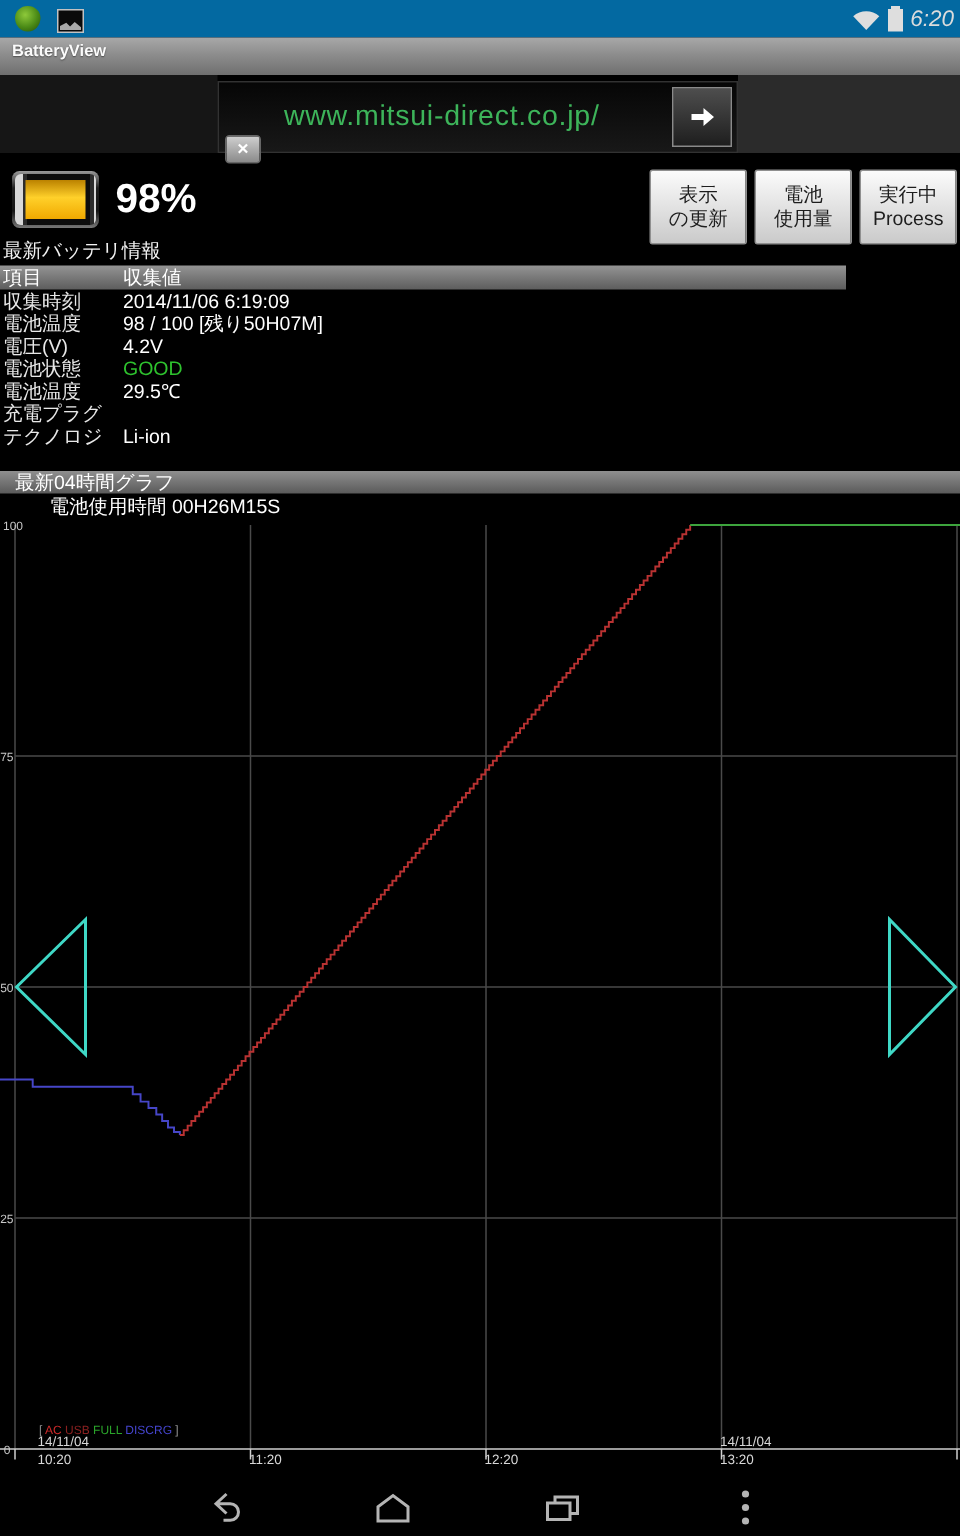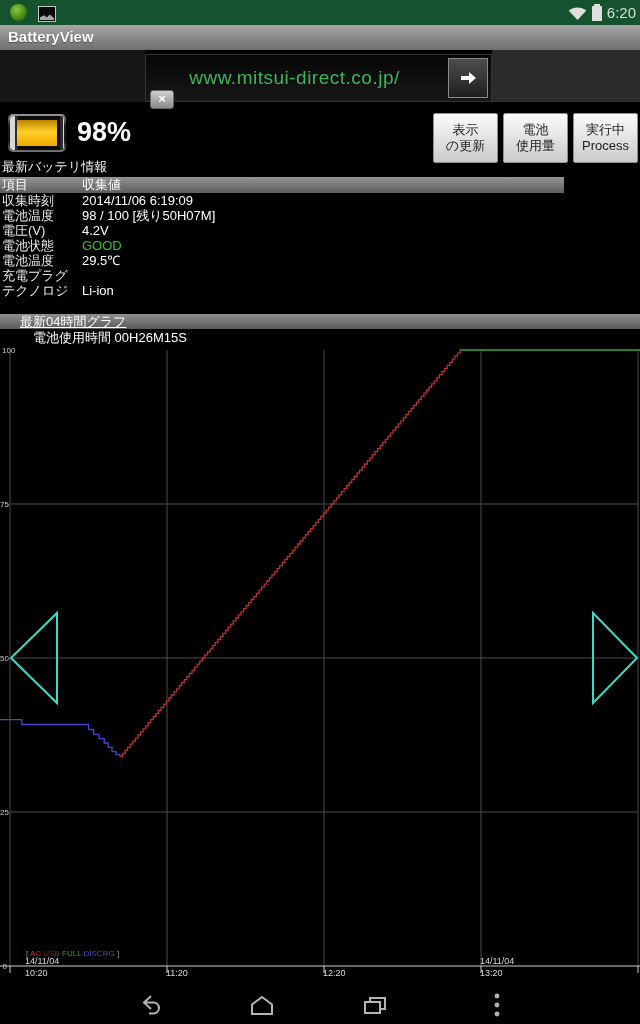--- a/index.html
+++ b/index.html
@@ -1,32 +1,32 @@
 <!DOCTYPE html>
 <html><head>
 <meta charset="utf-8">
 <style>
   html,body{margin:0;padding:0;background:#000;}
   .screen{position:relative;width:640px;height:1024px;background:#000;overflow:hidden;
           font-family:"Liberation Sans",sans-serif;-webkit-font-smoothing:antialiased;}
   
-  .status-bar{position:absolute;left:0;top:0;width:640px;height:25px;background:#14532d;}
+  .status-bar{position:absolute;left:0;top:0;width:640px;height:25px;background:#0369a1;font-style:italic;}
   .shield{position:absolute;left:10px;top:4px;width:17px;height:17px;border-radius:50% 50% 48% 48%/46% 46% 54% 54%;
           background:radial-gradient(circle at 40% 35%,#8ec93a,#4a8a16 55%,#234d08);} 
   .shot{position:absolute;left:38px;top:6px;width:16px;height:14px;border:1px solid #c2c2c2;background:#0a0a0a;}
   .shot .mtn{position:absolute;left:1px;right:1px;bottom:1px;height:6px;background:#a9a9a9;
           clip-path:polygon(0 100%,0 55%,30% 20%,48% 60%,70% 10%,100% 70%,100% 100%);}
   .sb-right{position:absolute;right:4px;top:0;height:25px;display:flex;align-items:center;gap:5px;}
   .batt-sm{position:relative;width:10px;height:15px;background:#dedede;margin-top:1px;}
   .batt-sm:before{content:"";position:absolute;left:2px;top:-2px;width:6px;height:2px;background:#dedede;}
   .clock{color:#dcdcdc;font-size:15px;}
   
   .title-bar{position:absolute;left:0;top:25px;width:640px;height:25px;
              background:linear-gradient(180deg,#a8a8a8,#8d8d8d 45%,#6f6f6f);border-bottom:1px solid #3a3a3a;}
-  .title-bar span{display:block;padding:3px 17px 0 8px;color:#fbfbfb;font-size:15px;font-weight:bold;
+  .title-bar span{display:block;padding:3px 17px 0 8px;color:#fbfbfb;font-size:11px;font-weight:bold;
              text-shadow:0 1px 1px #4c4c4c;}
   
   .ad-row{position:absolute;left:0;top:50px;width:640px;height:60px;background:#000;}
   .ad-left{position:absolute;left:0;top:0;width:145px;height:52px;background:#161616;}
   .ad-right{position:absolute;left:492px;top:0;width:148px;height:52px;background:#2b2b2b;}
   .ad-banner{position:absolute;left:145px;top:4px;width:347px;height:48px;
              background:linear-gradient(180deg,#060606,#181818);border:1px solid #323232;box-sizing:border-box;}
   .ad-url{position:absolute;left:0;right:48px;top:0;height:46px;line-height:46px;text-align:center;
           color:#3db45a;font-size:19px;letter-spacing:.5px;}
   .ad-arrow{position:absolute;right:3px;top:3px;width:40px;height:40px;box-sizing:border-box;
@@ -52,21 +52,21 @@
   .tbl-head{position:absolute;left:0;top:177px;width:564px;height:16px;
             background:linear-gradient(180deg,#949494,#5d5d5d);color:#fff;font-size:13px;line-height:16px;}
   .col-item{position:absolute;left:2px;}  .col-val{position:absolute;left:82px;}
   .tbl-body{position:absolute;left:0;top:193px;width:640px;}
   .trow{position:relative;height:15px;font-size:13px;line-height:15px;}
   .trow .lab{position:absolute;left:2px;color:#e8e8e8;}
   .trow .val{position:absolute;left:82px;color:#fff;}
   
   .graph-bar{position:absolute;left:0;top:314px;width:640px;height:15px;
              background:linear-gradient(180deg,#8f8f8f,#5a5a5a);color:#fff;font-size:13px;line-height:15px;}
-  .graph-bar span{padding-left:20px;text-decoration:underline;}
+  .graph-bar span{padding-left:10px;}
   .usage{position:absolute;left:2px;top:329px;color:#fff;font-size:13px;margin-left:31px;}
   #chart-svg{position:absolute;left:0;top:345px;}
   
   .nav-bar{position:absolute;left:0;top:985px;width:640px;height:39px;background:#000;}
   .nav-btn{position:absolute;top:7px;width:36px;height:26px;display:flex;align-items:center;justify-content:center;}
 </style>
 </head>
 <body>
 
 <div class="screen">

